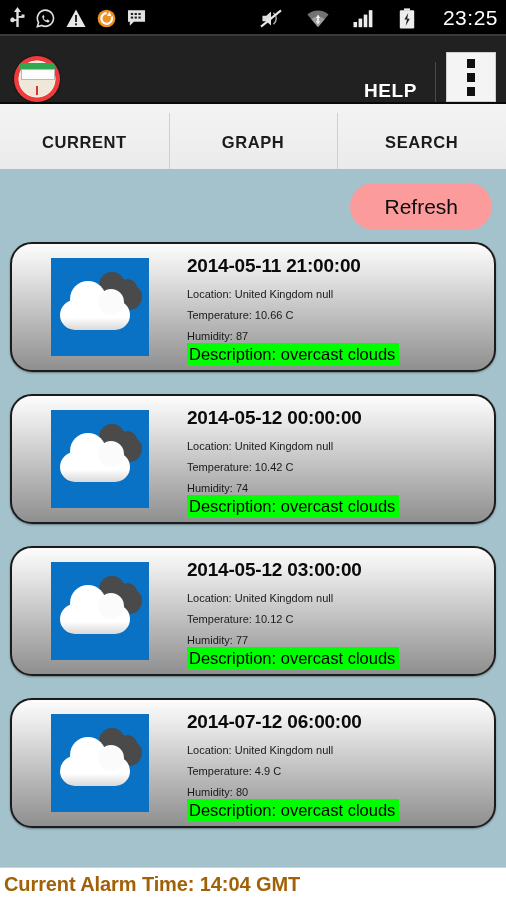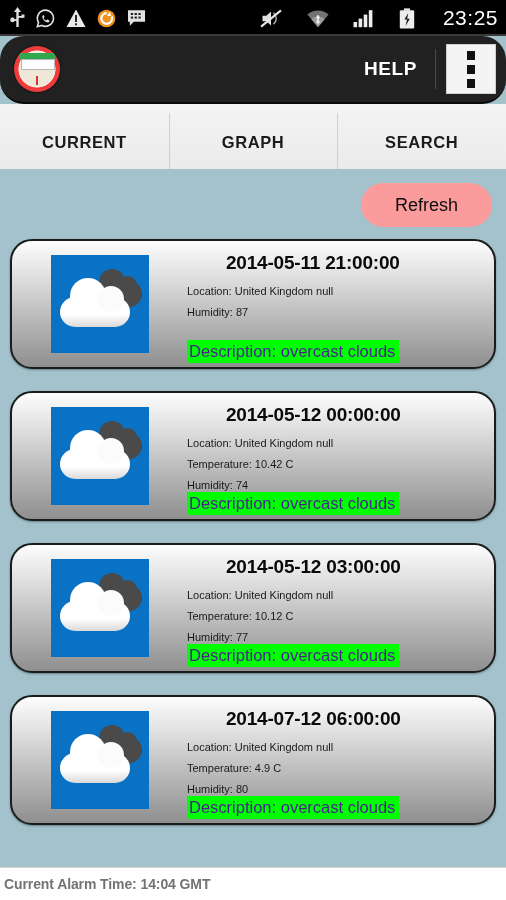--- a/index.html
+++ b/index.html
@@ -21,24 +21,23 @@
   .sb-icon { display: inline-flex; align-items: center; justify-content: center;
              color: #e8e8e8; }
   .sb-time {
     color: #ffffff; font-size: 21px; letter-spacing: 0.5px;
     font-family: "Liberation Sans", sans-serif; margin-left: 4px;
   }
   .sb-underline { position: absolute; left: 0; right: 0; bottom: 0; height: 2px; background: #3a3a3a; }
 
   
   .appbar {
-    height: 68px; background: #212121; display: flex; align-items: center;
+    height: 68px; background: #212121; display: flex; align-items: flex-end;
     padding: 0 10px 0 14px; position: relative;
     border-bottom: 2px solid #090909;
-    border-radius: 24px;
   }
   .app-logo {
     width: 46px; height: 46px; border-radius: 50%;
     background: radial-gradient(circle at 50% 50%, #f3ece0 0 56%, #ef3b3b 58% 78%, #c62222 80% 100%);
     position: relative; overflow: hidden;
     box-shadow: 0 0 2px #000;
   }
   .app-logo .map { position: absolute; left: 6px; top: 6px; right: 6px; bottom: 6px;
       border-radius: 50%; background: #efe7d8; overflow: hidden; }
   .app-logo .greenbar { position: absolute; left: 5px; right: 5px; top: 7px; height: 7px;
@@ -76,21 +75,21 @@
   .tabs::after { content:""; position:absolute; left:0; right:0; bottom:-3px; height:3px;
     background:#33b5e5; opacity:.55; }
 
   
   .content {
     position: absolute; left: 0; right: 0; top: 169px; bottom: 33px;
     background: #a3c2cc; overflow: hidden; padding: 0 8px;
   }
   .refresh-row { display: flex; justify-content: flex-end; padding: 14px 6px 12px 0; }
   .refresh-btn {
-    background: #fb9b9b; color: #0d0d0d; font-size: 18px;
+    background: #fb9b9b; color: #0d0d0d; font-size: 21px;
     border: none; border-radius: 28px; padding: 13px 34px; cursor: pointer;
     line-height: 1; font-family: "Liberation Sans", sans-serif;
   }
 
   .card {
     position: relative; height: 130px; margin: 0 2px 22px 2px;
     border: 2px solid #1b1b1b; border-radius: 22px;
     background: linear-gradient(to bottom, #fdfdfd 0%, #e2e2e2 26%, #b9b9b9 62%, #8f8f8f 100%);
     display: flex; overflow: hidden;
     box-shadow: 0 1px 2px rgba(0,0,0,.35);
@@ -116,36 +115,36 @@
   .wx-icon .cloud-light::before {
     content: ""; position: absolute; left: 10px; top: -19px; width: 36px; height: 36px;
     background: #ffffff; border-radius: 50%;
   }
   .wx-icon .cloud-light::after {
     content: ""; position: absolute; left: 38px; top: -11px; width: 26px; height: 26px;
     background: #fbfbfb; border-radius: 50%;
   }
 
   .card-body { flex: 1; position: relative; padding: 11px 6px 0 0; }
-  .card-date { font-size: 19px; font-weight: bold; color: #0a0a0a; letter-spacing: -0.2px; margin-left: 39px; }
+  .card-date { font-size: 19px; font-weight: bold; color: #0a0a0a; letter-spacing: -0.2px; }
   .card-lines { margin-top: 7px; }
   .card-line { font-size: 11px; color: #1a1a1a; line-height: 21px; }
   .card-desc {
     position: absolute; left: 0; bottom: 4px;
-    background: #00ff00; color: #4c1d95; font-size: 16.5px; line-height: 23px;
+    background: #00ff00; color: #000000; font-size: 16.5px; line-height: 23px;
     padding: 0 4px 0 2px; white-space: nowrap;
   }
 
   
   .bottombar {
     position: absolute; left: 0; right: 0; bottom: 0; height: 33px;
     background: #ffffff; display: flex; align-items: center; padding-left: 4px;
     border-top: 1px solid #d2d2d2;
   }
-  .bottombar span { font-size: 14px; font-weight: bold; color: #737373; letter-spacing: -0.1px; }
+  .bottombar span { font-size: 20px; font-weight: bold; color: #a16207; letter-spacing: -0.1px; }
 </style>
 </head>
 <body>
 
 <div class="phone">
 
   <div class="statusbar">
     <div class="sb-left">
       <span class="sb-icon">
         <svg width="15" height="22" viewBox="0 0 15 22">
@@ -268,20 +267,21 @@
       <div class="card-icon-wrap">
         <div class="wx-icon">
           <div class="cloud-dark"></div>
           <div class="cloud-light"></div>
         </div>
       </div>
       <div class="card-body">
         <div class="card-date">2014-05-11 21:00:00</div>
         <div class="card-lines">
           <div class="card-line">Location: United Kingdom null</div>
+          <div class="card-line">Temperature: 10.66 C</div>
           <div class="card-line">Humidity: 87</div>
         </div>
         <div class="card-desc">Description: overcast clouds</div>
       </div>
     </div>
 
     <div class="card">
       <div class="card-icon-wrap">
         <div class="wx-icon">
           <div class="cloud-dark"></div>

